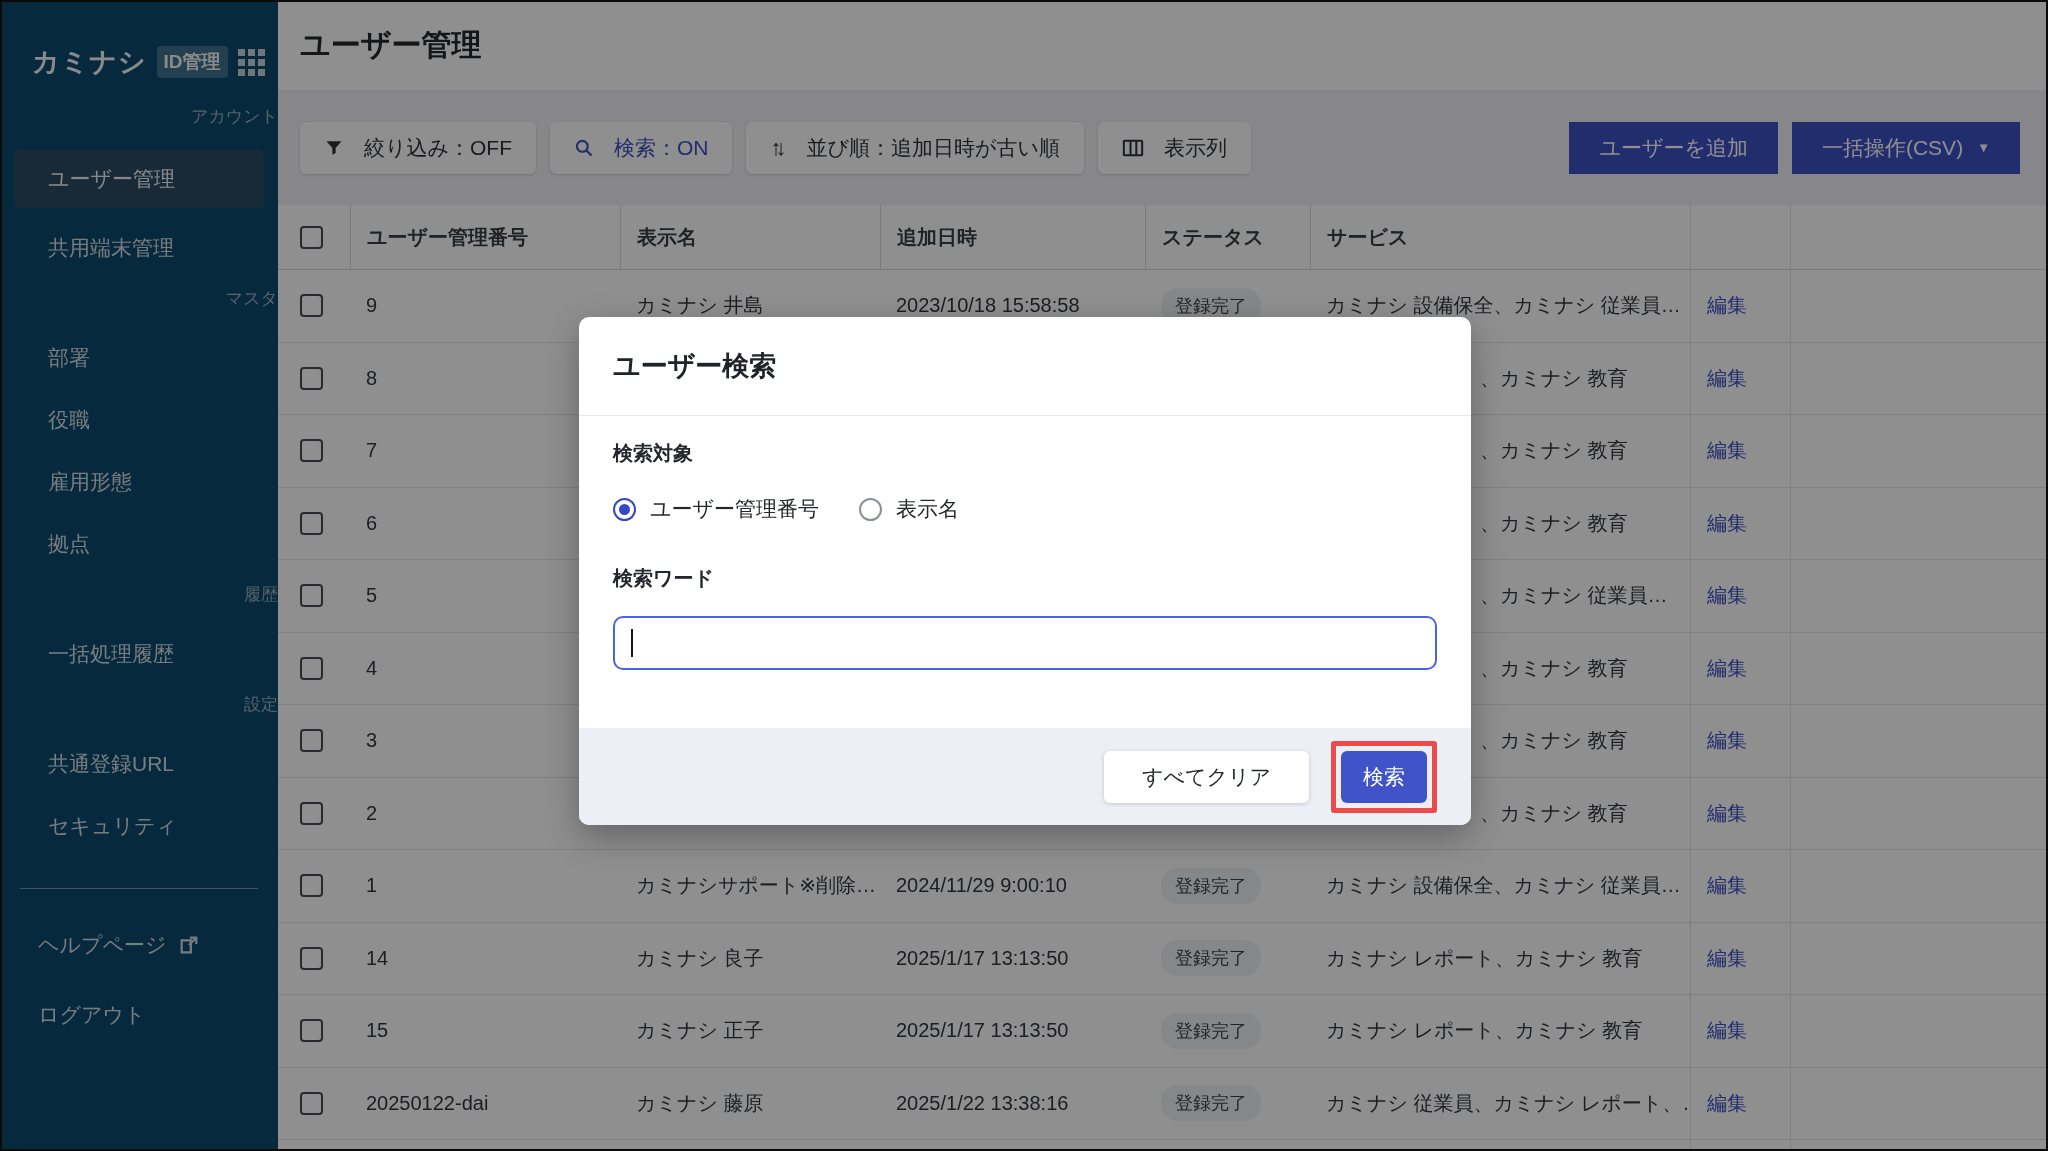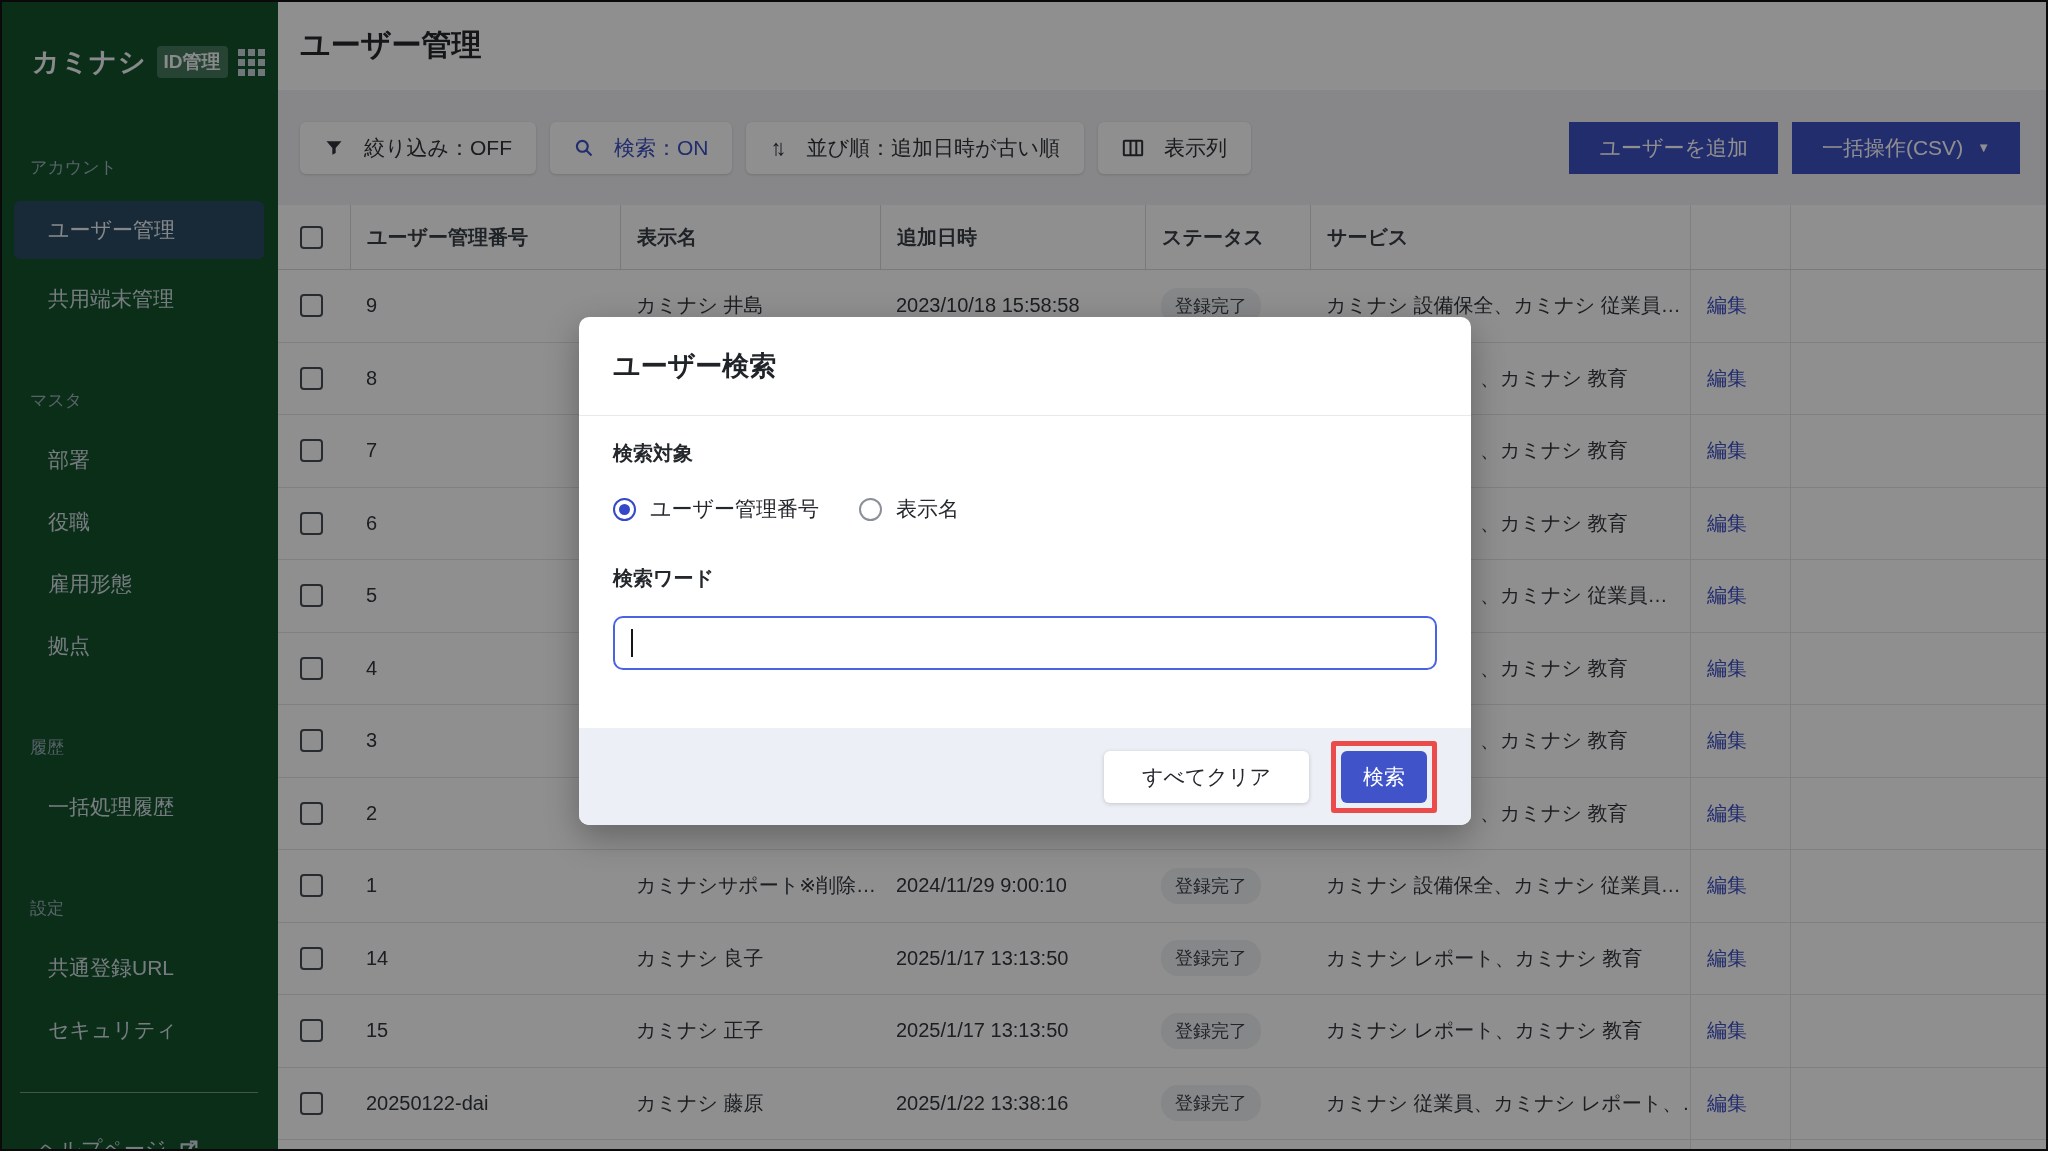--- a/index.html
+++ b/index.html
@@ -4,31 +4,31 @@
 <style>
   * { box-sizing: border-box; margin: 0; padding: 0; }
   html,body { width: 2048px; height: 1151px; }
   body {
     font-family: "Liberation Sans", "DejaVu Sans", sans-serif;
     position: relative; overflow: hidden; background: #ffffff; color: #32373d;
   }
   
   .sidebar {
     position: absolute; left: 0; top: 0; width: 278px; height: 1151px;
-    background: #14532d; color: #dce5ec; z-index: 1;
+    background: #0c4a6e; color: #dce5ec; z-index: 1;
   }
   .logo-row { display: flex; align-items: center; gap: 10px; padding: 44px 20px 0 32px; }
   .brand { font-size: 27px; font-weight: bold; color: #f2f6f9; letter-spacing: 1px; white-space: nowrap; }
   .brand-badge {
     background: rgba(255,255,255,0.22); color: #f2f6f9; font-size: 19px; font-weight: bold;
     padding: 3px 7px; border-radius: 4px; white-space: nowrap;
   }
   .grid-icon { margin-left: auto; display: grid; grid-template-columns: repeat(3, 7px); gap: 3px; cursor: pointer; }
   .grid-icon span { width: 7px; height: 7px; background: #c9d2d9; }
-  .side-section { font-size: 17px; color: #9db0bd; padding-left: 30px; margin-top: 76px; }
+  .side-section { font-size: 17px; color: #9db0bd; padding-left: 30px; margin-top: 25px; text-align: right; }
   .side-item { font-size: 21px; color: #d5dee6; padding-left: 48px; margin-top: 34px; cursor: pointer; white-space: nowrap; }
   .side-item.active {
     margin: 22px 14px 0 14px; padding: 15px 0 15px 34px;
     background: #2c4c63; border-radius: 6px; color: #eef3f7;
   }
   .side-item.after-active { margin-top: 26px; }
   .side-divider { height: 1px; background: rgba(255,255,255,0.42); margin: 48px 20px 0 20px; }
   .side-link { font-size: 21px; color: #d5dee6; padding-left: 38px; margin-top: 42px; cursor: pointer; display: flex; align-items: center; gap: 12px; }
   .ext-icon svg { display: block; }
   

